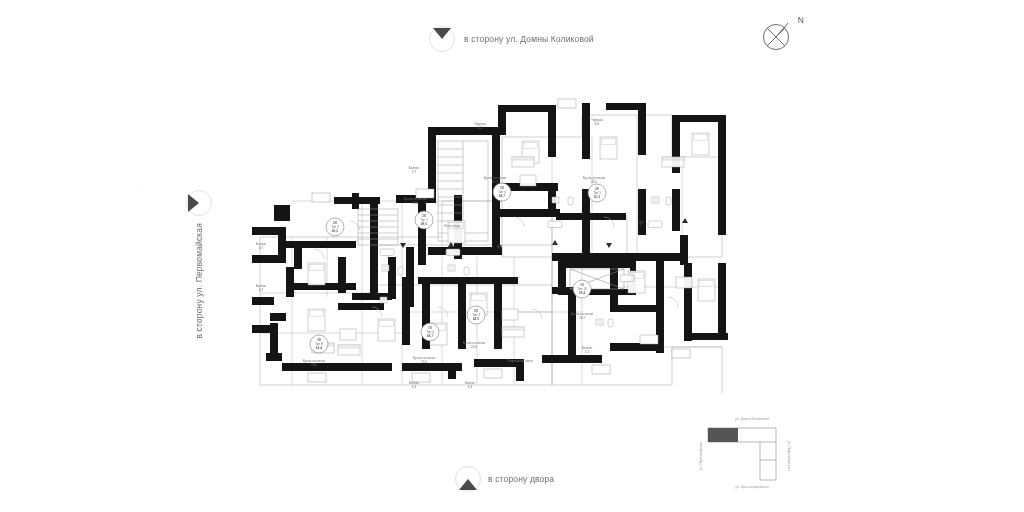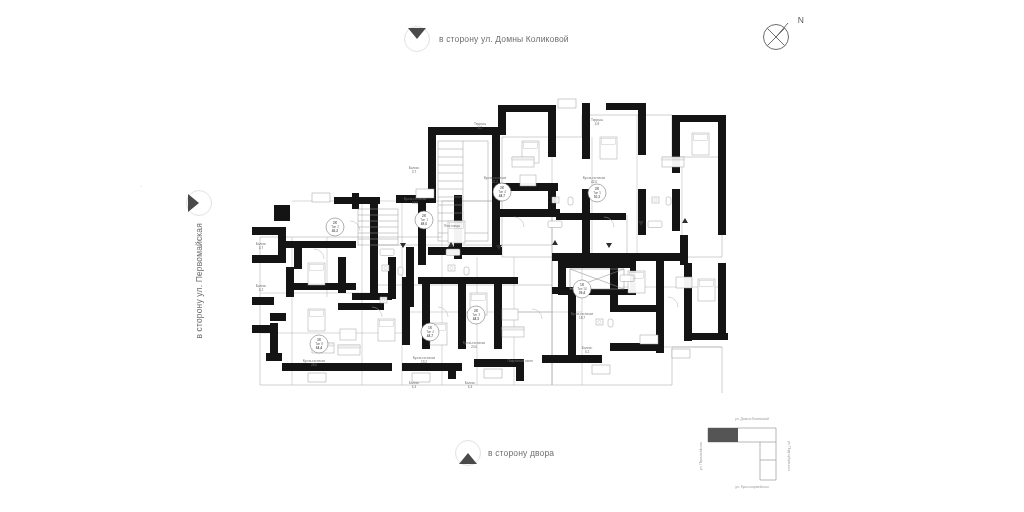--- a/index.html
+++ b/index.html
@@ -28,22 +28,22 @@
     border-left:9px solid transparent;border-right:9px solid transparent;
     border-bottom:11px solid #4a4a4a;
   }
   
   .wedge-left{
     left:1px;top:50%;transform:translateY(-50%);
     border-top:9px solid transparent;border-bottom:9px solid transparent;
     border-left:11px solid #4a4a4a;
   }
 
-  #dir-top{left:404px;top:26px;}
-  #dir-bottom{left:455px;top:440px;gap:7px;}
+  #dir-top{left:429px;top:26px;}
+  #dir-bottom{left:455px;top:466px;gap:7px;}
   #dir-left{left:186px;top:190px;flex-direction:column;gap:7px;align-items:center;}
   #dir-left .dir-label{writing-mode:vertical-rl;transform:rotate(180deg);}
 
   
   #compass{position:absolute;left:759px;top:18px;width:36px;height:36px;}
   #compass .n{position:absolute;right:-9px;top:-3px;font-size:8.5px;color:#5a5a5a;}
 
   
   #plan{position:absolute;left:252px;top:97px;width:534px;height:296px;}
   #plan svg{display:block;width:100%;height:100%;}

